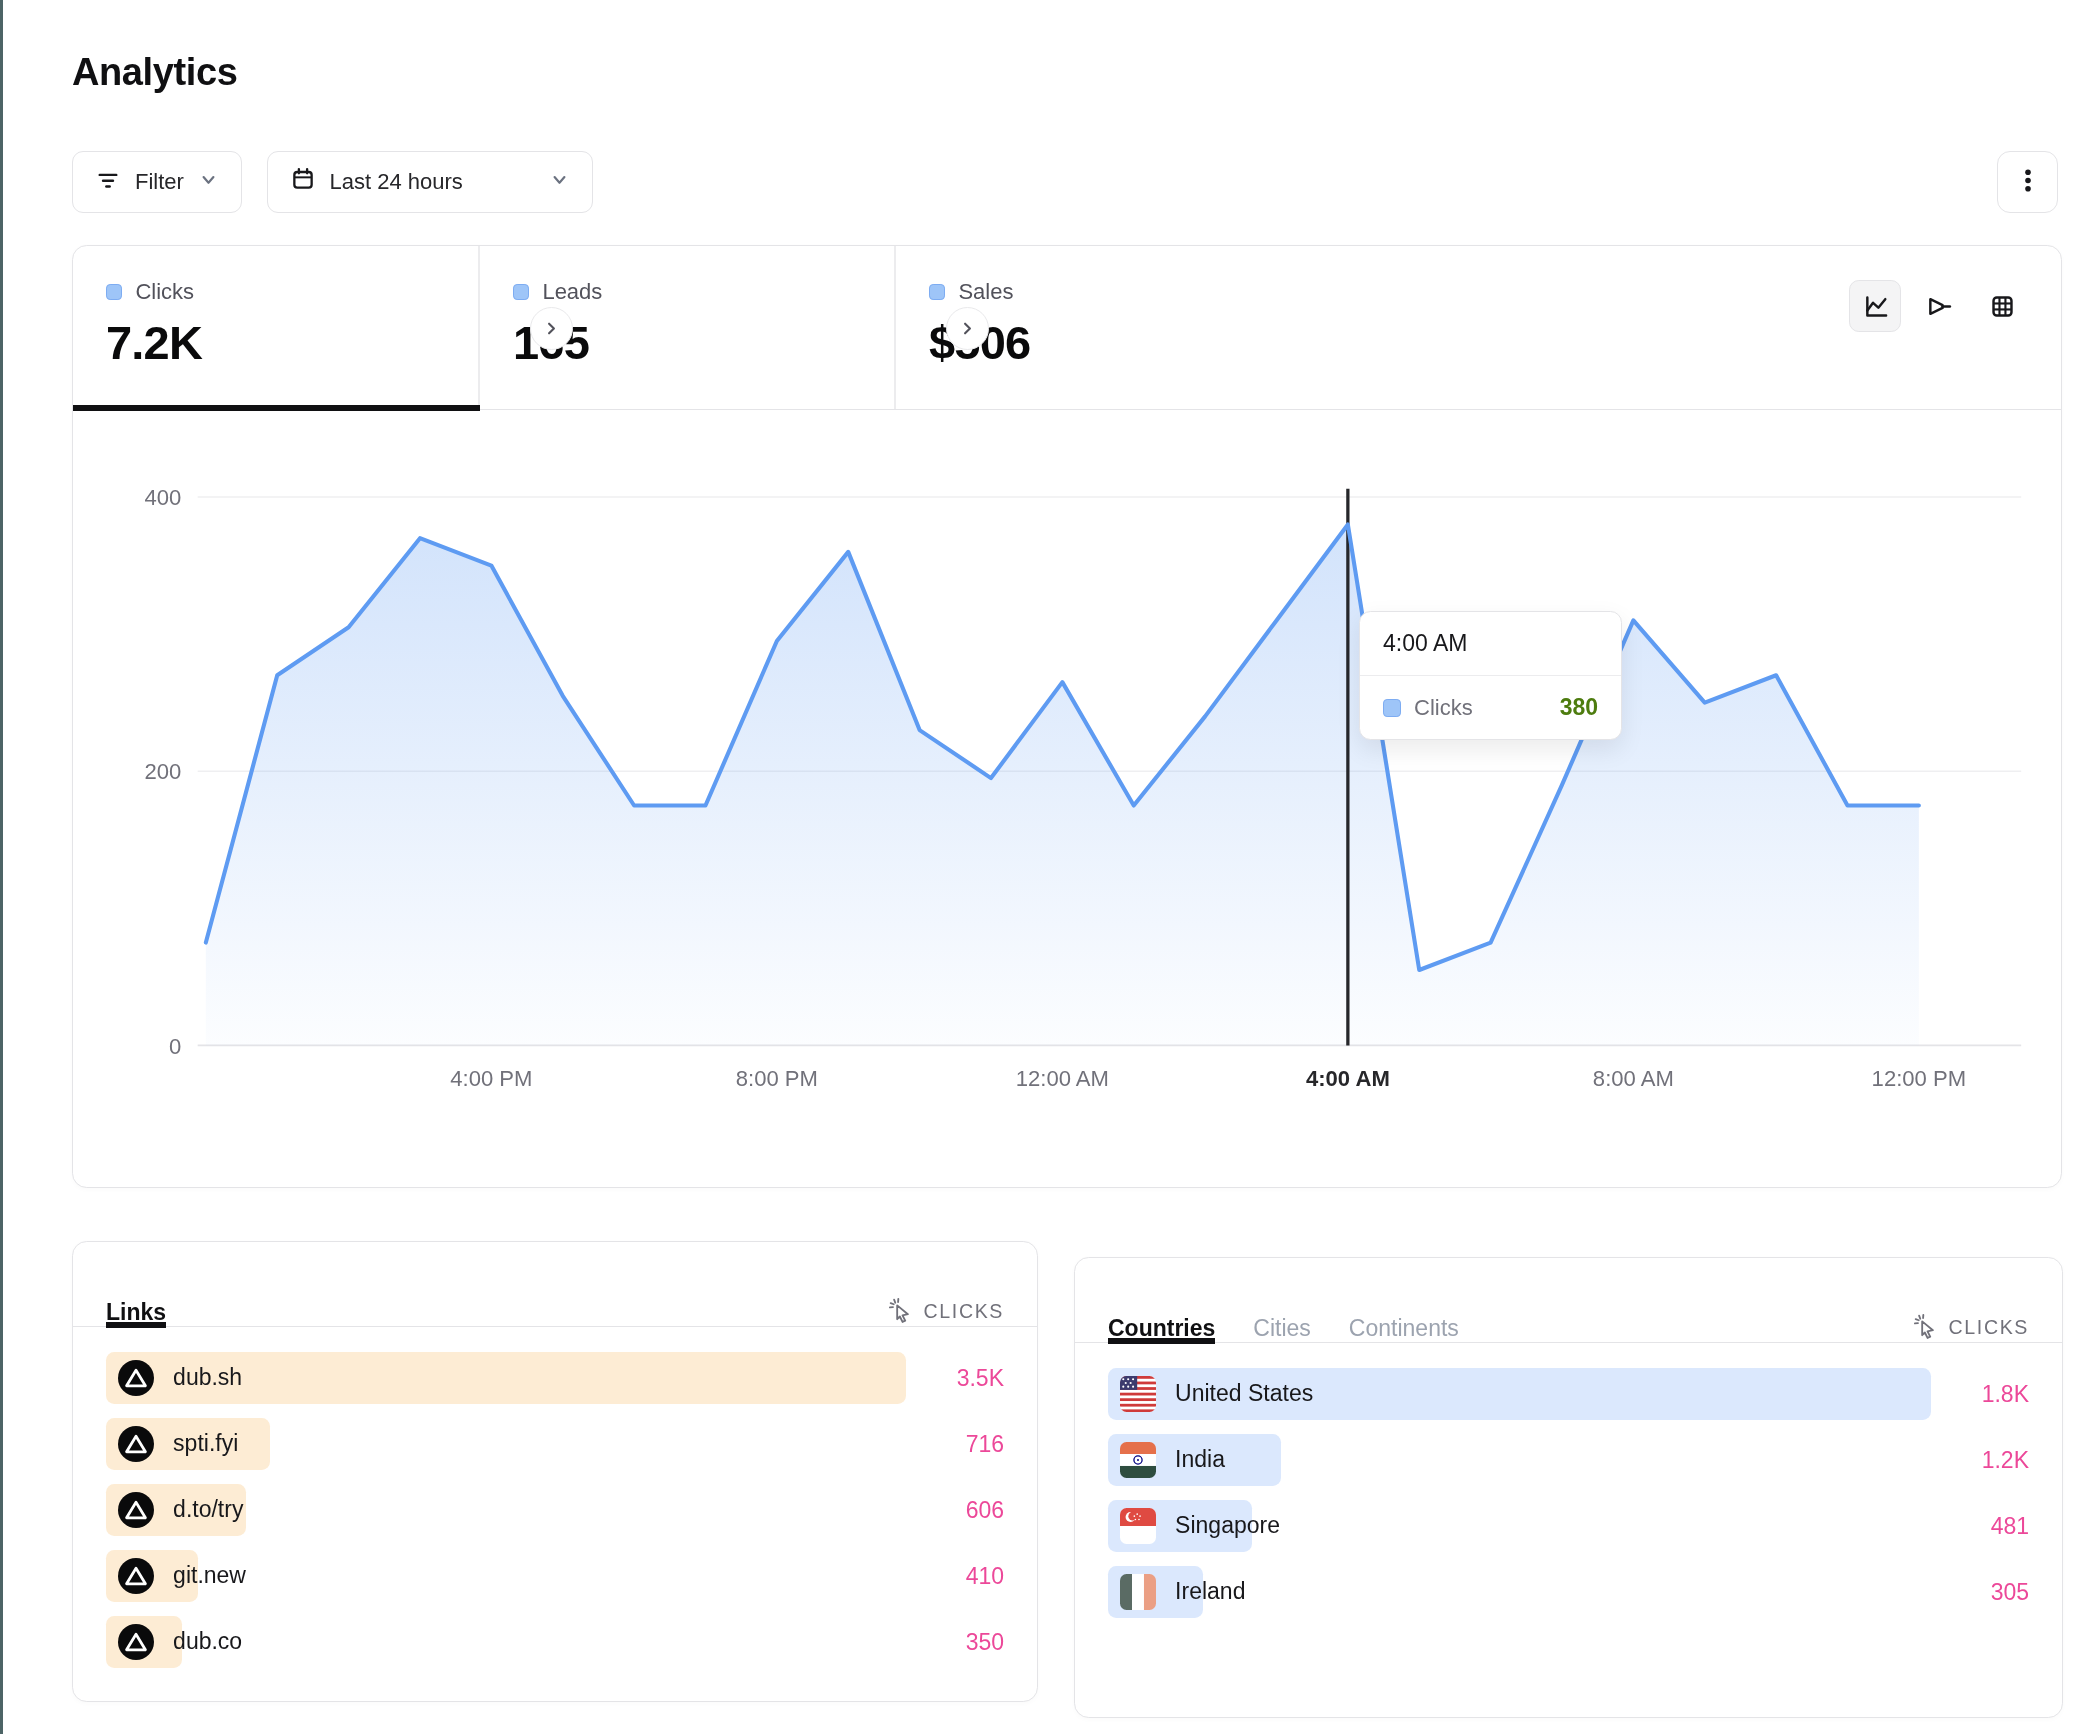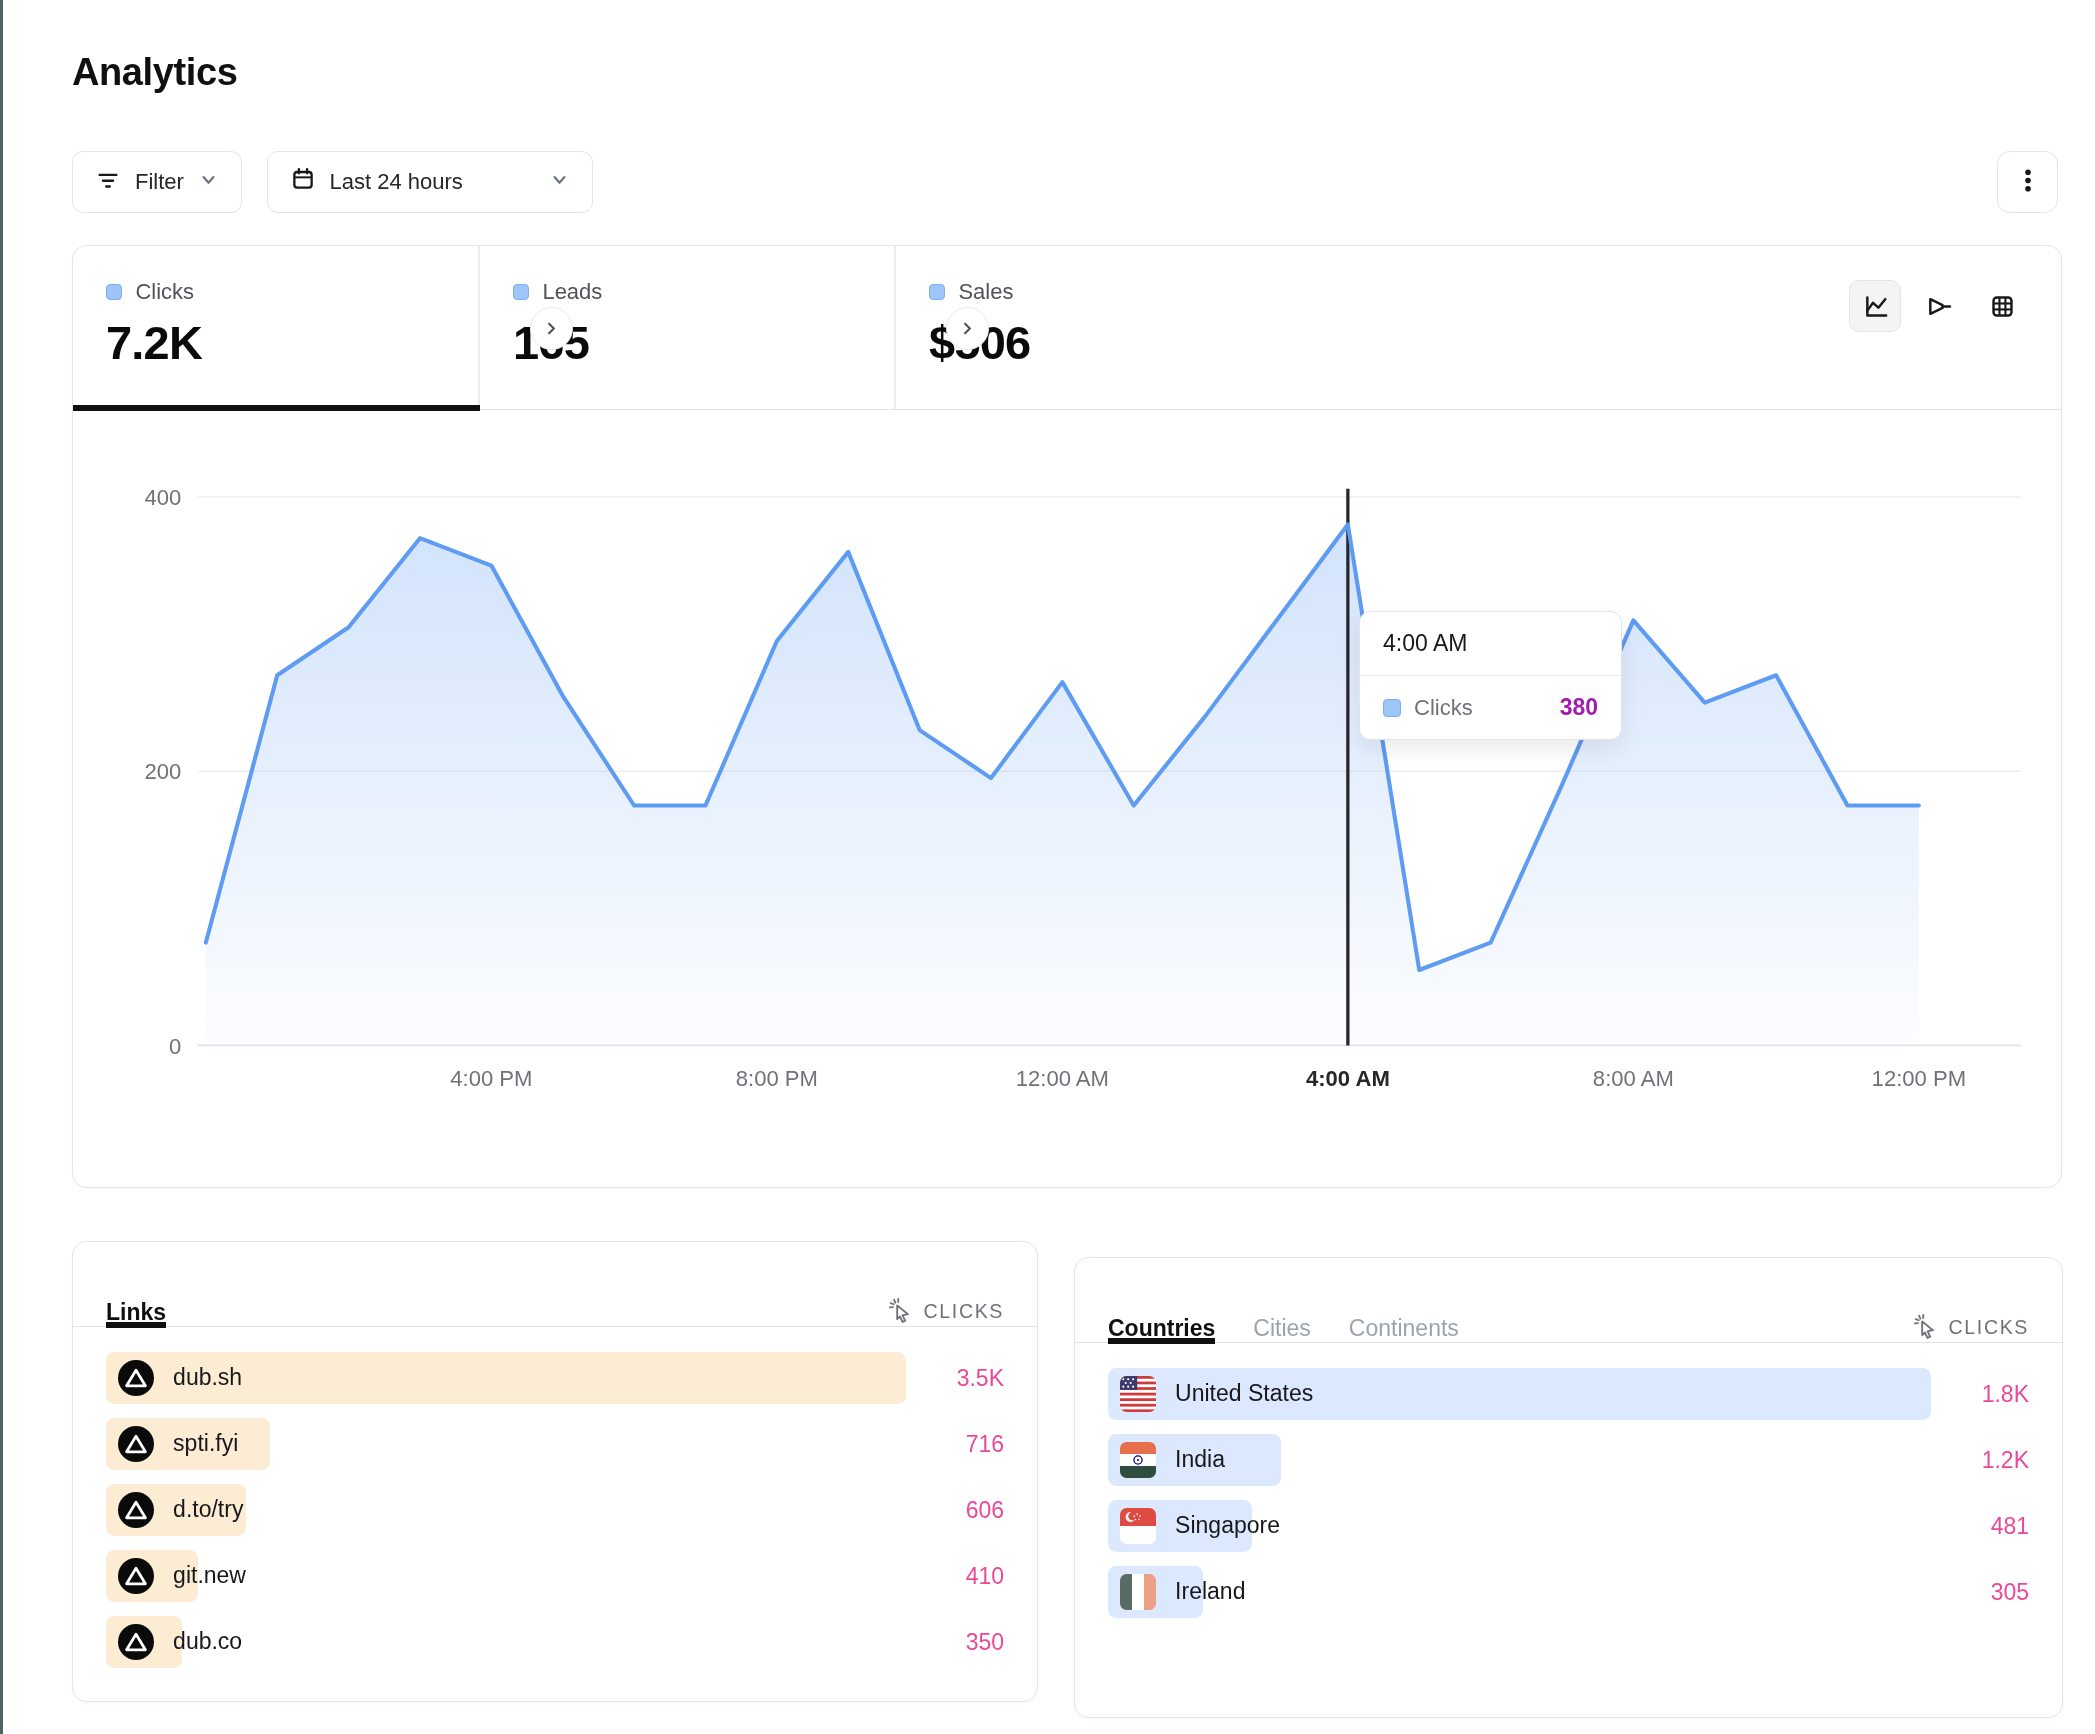--- a/index.html
+++ b/index.html
@@ -41,21 +41,21 @@
   .view-btn.active{background:#f4f4f5;border-color:#e4e4e7;}
 
   
   .chart-wrap{position:relative;margin:46px 33px 0 33px;height:655px;}
   .chart-wrap svg{display:block;}
   .tooltip{position:absolute;top:155px;width:263px;background:#fff;border:1.6px solid #e4e4e7;border-radius:11.5px;box-shadow:0 9.8px 24.5px rgba(0,0,0,0.08);z-index:5;}
   .tooltip-title{padding:18px 23px;font-size:23px;color:#18181b;border-bottom:1.6px solid #ececee;}
   .tooltip-row{display:flex;align-items:center;gap:13px;padding:18px 23px;}
   .tooltip-sq{width:18px;height:18px;border-radius:4.1px;background:#9ec5f8;border:1.6px solid #7dacf2;}
   .tooltip-label{font-size:22px;color:#71717a;}
-  .tooltip-value{margin-left:auto;font-size:23px;font-weight:700;color:#a21caf;}
+  .tooltip-value{margin-left:auto;font-size:23px;font-weight:700;color:#4d7c0f;}
 
   
   .links-card{left:72px;top:1241px;width:966px;height:461px;}
   .countries-card{left:1074px;top:1241px;width:989px;height:461px;margin-top:16px;}
   .panel-header{position:relative;display:flex;align-items:flex-end;height:85px;padding:0 33px;border-bottom:1.6px solid #e4e4e7;}
   .ptab{position:relative;display:flex;align-items:center;font-size:23px;color:#9ca3af;font-weight:500;cursor:pointer;margin-right:38px;}
   .ptab.active{color:#101012;font-weight:600;}
   .ptab.active::after{content:"";position:absolute;left:0;right:0;bottom:-1.6px;height:5.7px;background:#101012;}
   .metric-btn{margin-left:auto;display:flex;align-items:center;gap:9.8px;color:#71717a;cursor:pointer;}
   .metric-btn .metric-label{font-size:19.6px;font-weight:500;letter-spacing:1.6px;color:#71717a;}

